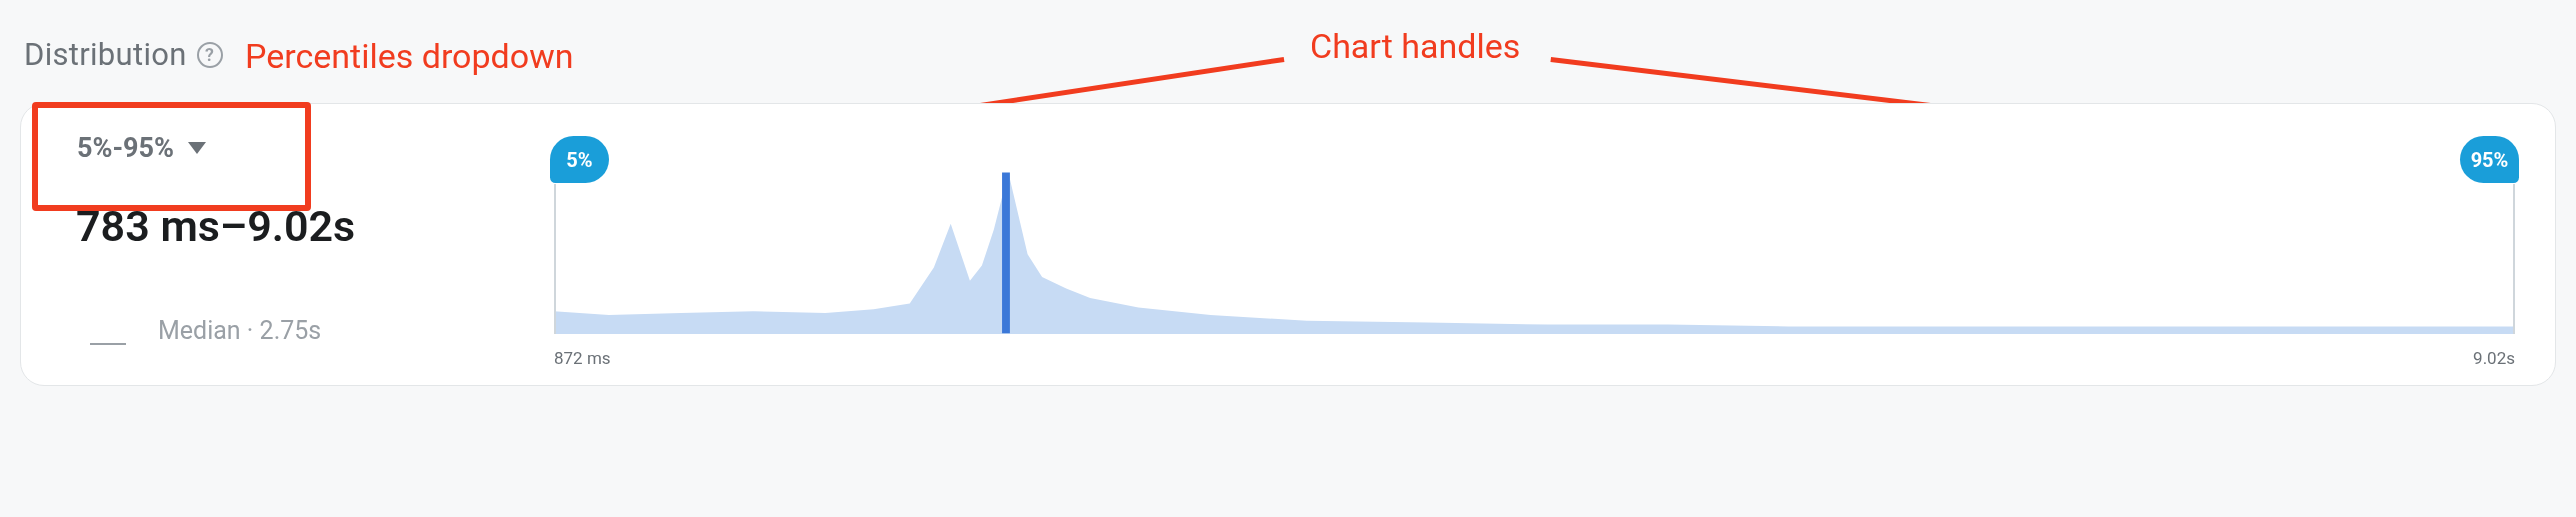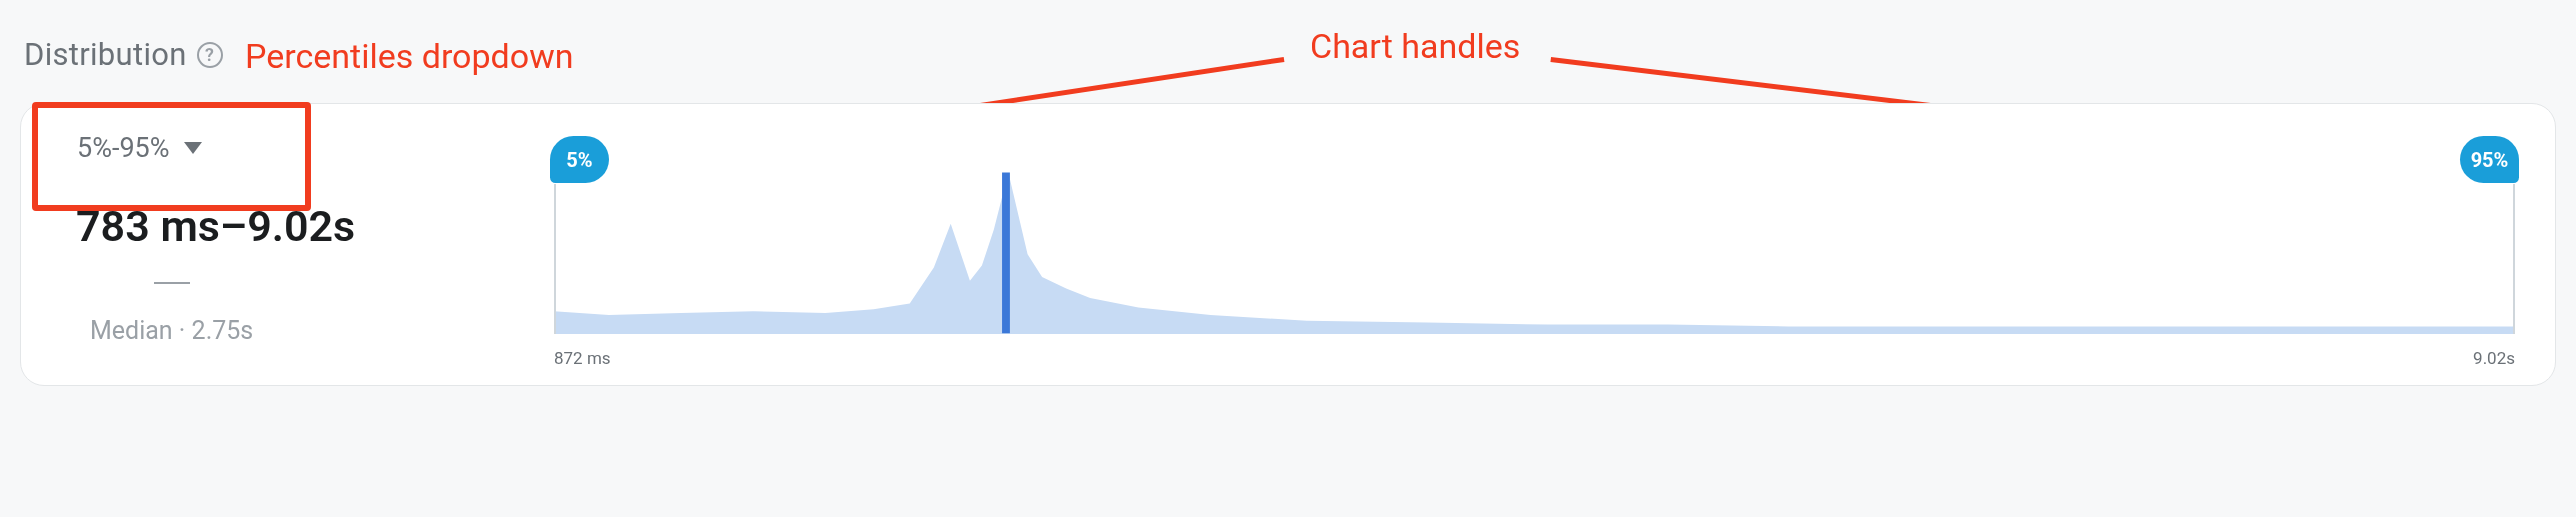--- a/index.html
+++ b/index.html
@@ -4,29 +4,29 @@
 <style>
   * { box-sizing: border-box; }
   html, body { margin:0; padding:0; font-family: -apple-system, BlinkMacSystemFont, "Segoe UI", Roboto, Arial, sans-serif; background:#f7f8f9; }
   .page { width:2576px; height:402px; position:relative; background:#f7f8f9; }
   .header { padding:36px 24px 12px 24px; display:flex; align-items:center; gap:8px; }
   .header-title { color:#6b7177; font-size:31px; font-weight:400; letter-spacing:0.3px; display:flex; align-items:center; gap:10px; }
   .help-icon { width:26px; height:26px; border:2.5px solid #9aa0a6; border-radius:50%; display:inline-flex; align-items:center; justify-content:center; color:#9aa0a6; font-size:18px; font-weight:600; }
 
   .card { position:absolute; left:20px; top:103px; right:20px; bottom:16px; background:#ffffff; border:1px solid #e3e6e8; border-radius:24px; }
 
-  .dropdown { position:absolute; left:40px; top:22px; display:flex; align-items:center; gap:14px; color:#6b7177; font-size:27px; cursor:pointer; padding:6px 12px 6px 16px; }
+  .dropdown { position:absolute; left:40px; top:22px; display:flex; align-items:center; gap:14px; color:#6b7177; font-size:27px; cursor:pointer; padding:6px 12px 6px 16px;font-weight:bold; }
   .caret { width:0; height:0; border-left:9px solid transparent; border-right:9px solid transparent; border-top:12px solid #6b7177; }
 
   
   .dropdown-highlight { position:absolute; left:11px; top:-2px; width:279px; height:109px; border:6px solid #f13c1f; border-radius:4px; pointer-events:none; }
 
   .range-value { position:absolute; left:55px; top:97px; font-size:43px; font-weight:600; color:#1b1d1f; }
 
-  .median-row { position:absolute; left:69px; bottom:40px; display:flex; align-items:center; gap:32px; color:#9aa0a6; font-size:25px;flex-direction:column; }
+  .median-row { position:absolute; left:69px; bottom:40px; display:flex; align-items:flex-end; gap:32px; color:#9aa0a6; font-size:25px; }
   .median-swatch { width:36px; height:2px; background:#9aa0a6; }
 
   .chart-area { position:absolute; left:533px; right:40px; top:40px; bottom:51px; }
   .chart-svg { position:absolute; inset:0; width:100%; height:100%; }
   .x-labels { position:absolute; left:0; right:0; bottom:-34px; display:flex; justify-content:space-between; color:#6b7177; font-size:17px; }
 
   .handle { position:absolute; top:-8px; width:59px; height:47px; background:#1a9ed9; color:#fff; font-weight:700; font-size:20px; display:flex; align-items:center; justify-content:center; cursor:ew-resize; }
   .handle.left  { left:-4px;  border-radius:26px 26px 26px 6px; }
   .handle.right { right:-4px; border-radius:26px 26px 6px 26px; }
   .handle-line  { position:absolute; top:40px; bottom:0; width:2px; background:#cfd6db; }

